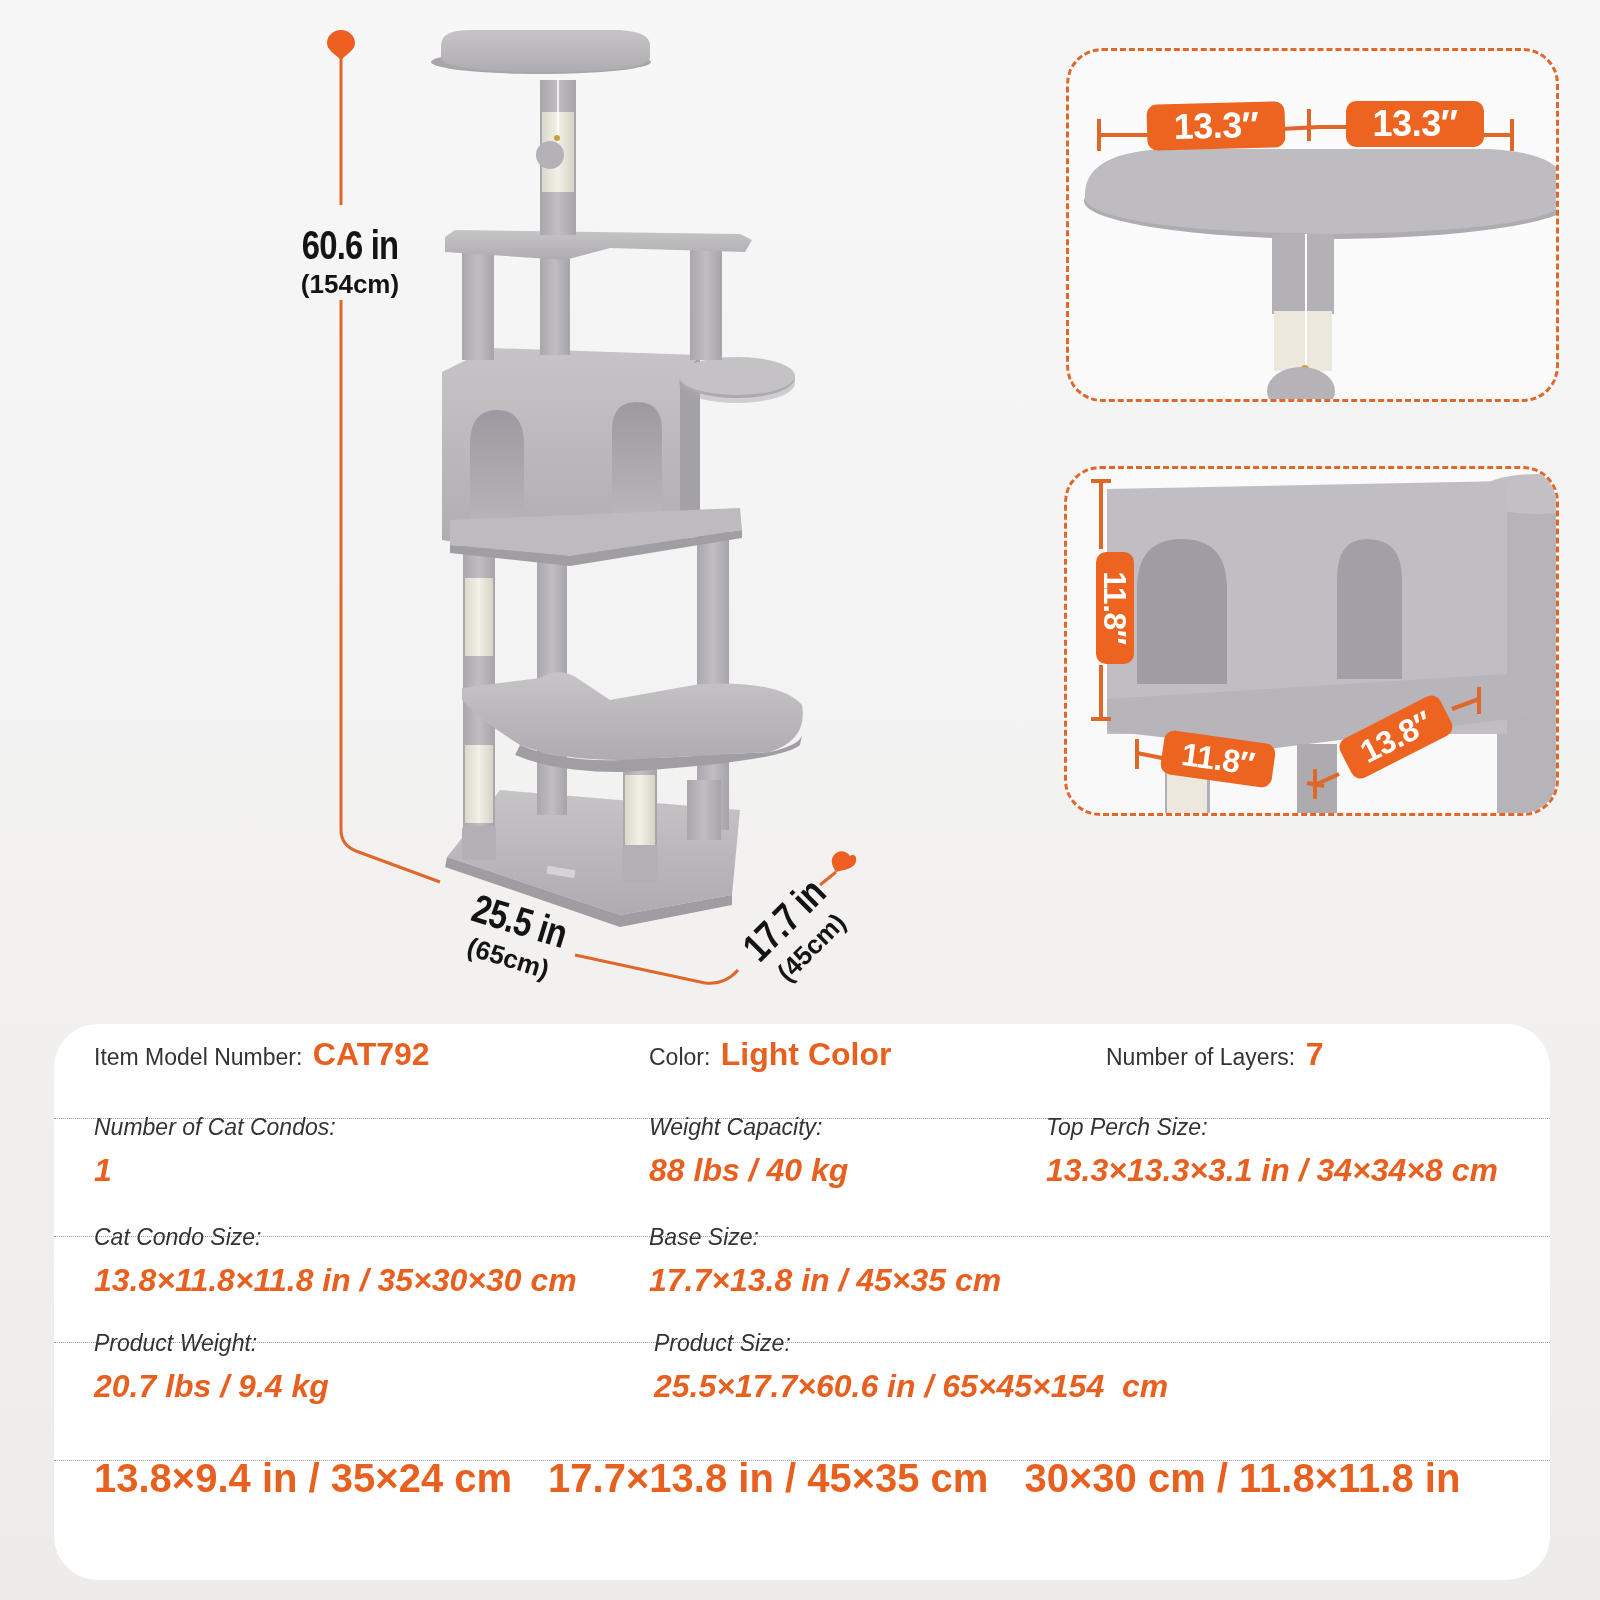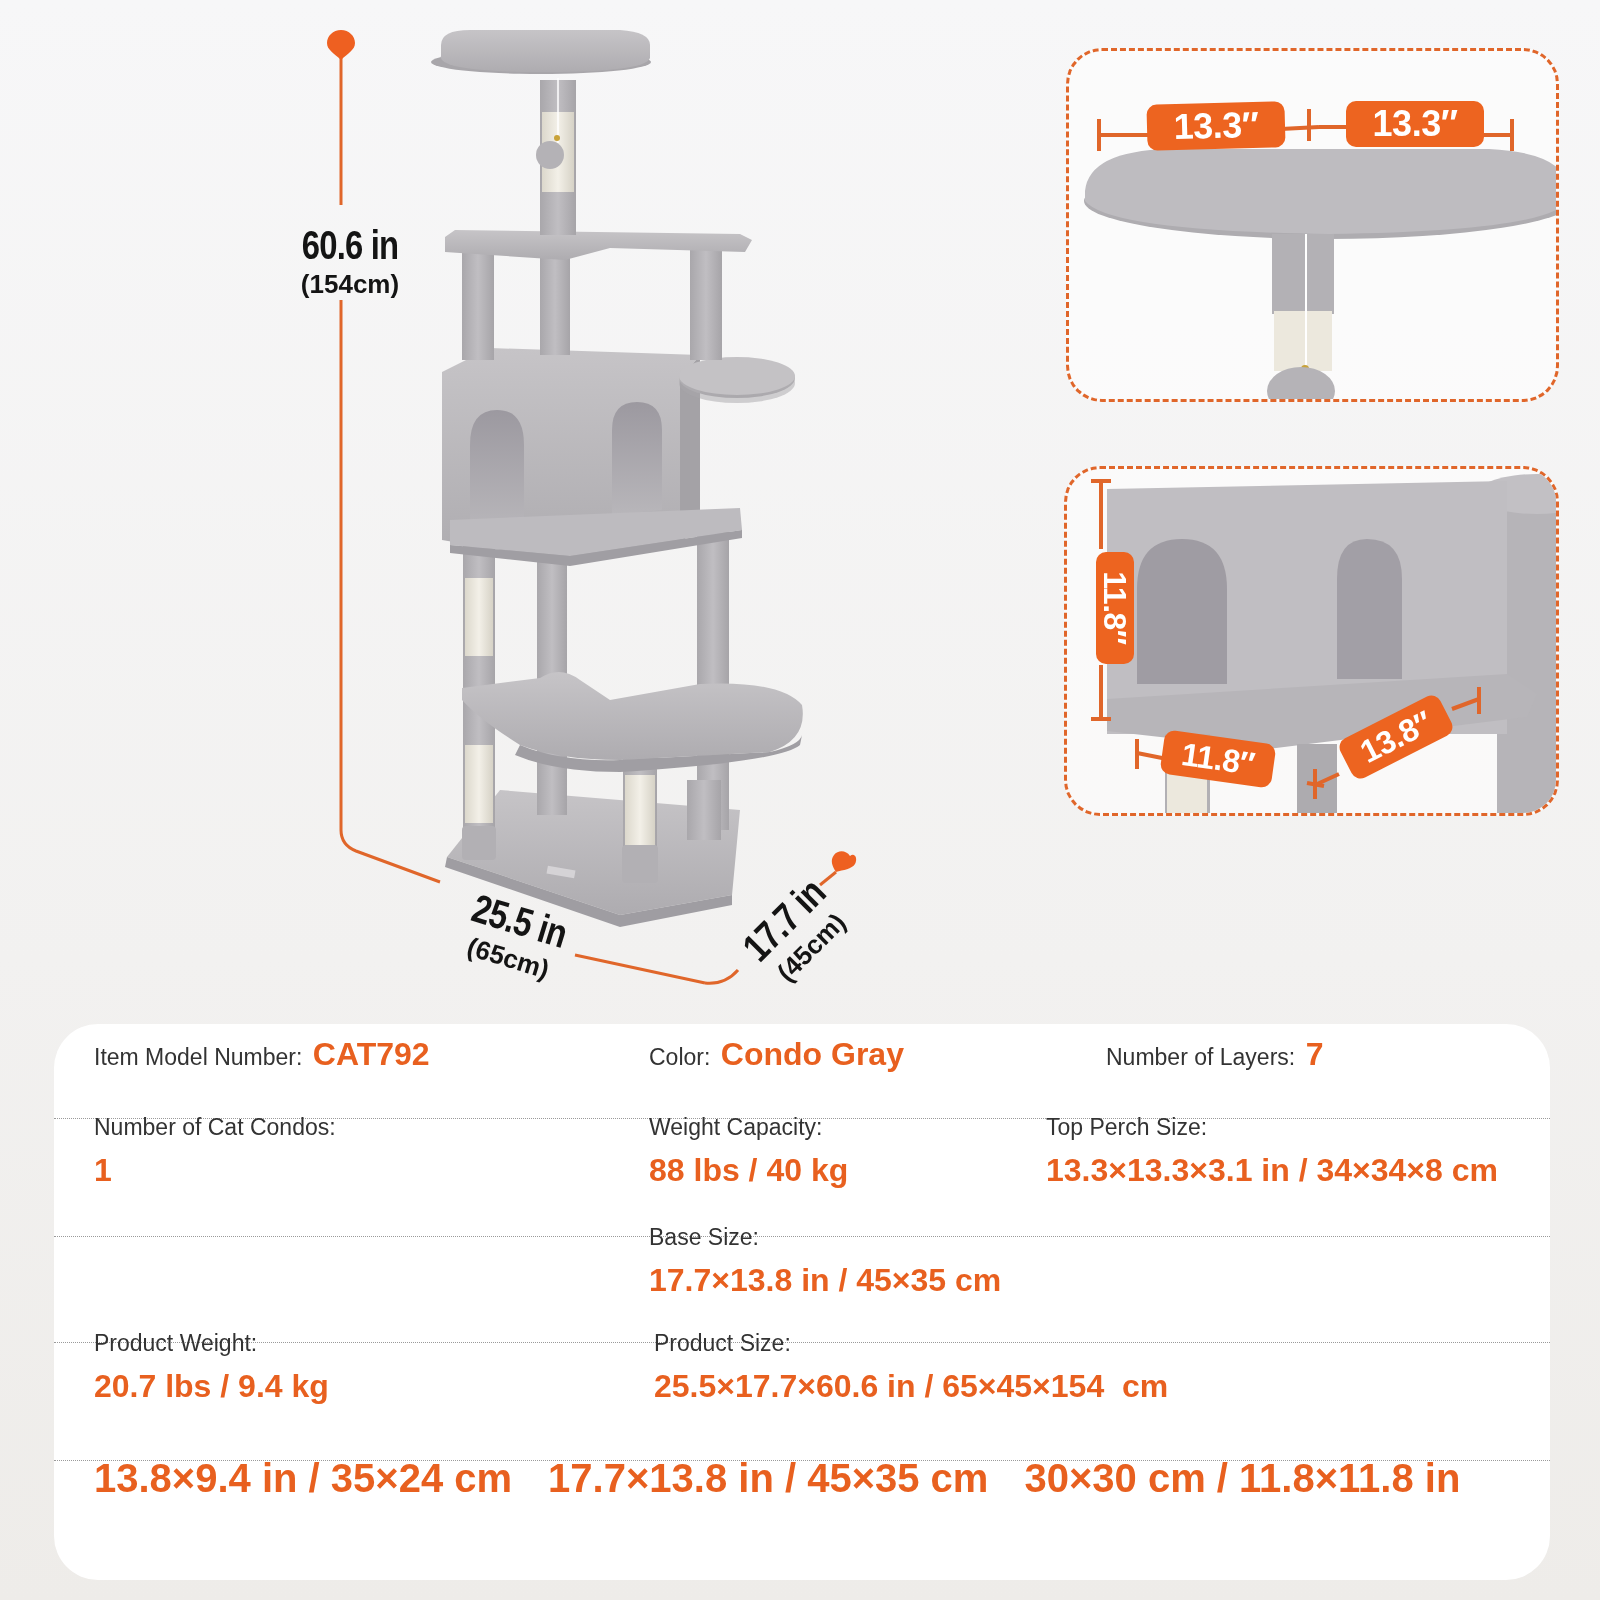--- a/index.html
+++ b/index.html
@@ -46,21 +46,21 @@
     .specs {
       position: absolute;
       left: 54px; top: 1024px; width: 1496px; height: 556px;
       background: #ffffff;
       border-radius: 44px;
     }
     .divider { position: absolute; left: 0; width: 100%; height: 0; border-top: 1.5px dotted #9a9a9a; }
     .cell { position: absolute; }
     .lbl { color: #333; font-size: 23px; line-height: 1.15; display: inline; }
     .val { color: #e8601f; font-size: 32px; font-weight: 700; line-height: 1.15; display: inline; }
-    .block .lbl, .block .val { display: block; }
+    .block .lbl, .block .val { display: block; font-style: italic; }
     .block .val { margin-top: 12px; }
     .inline .val { margin-left: 6px; }
     .plat-vals { display: flex; gap: 36px; margin-top: 12px; }
     .plat-vals span { color: #e8601f; font-size: 40px; font-weight: 700; }
   </style>
 </head>
 <body>
 
 <div class="stage">
 
@@ -241,21 +241,21 @@
   </div>
 
   <div class="specs">
 
     <div class="cell inline" style="left:40px; top:12px;">
       <span class="lbl">Item Model Number:</span>
       <span class="val">CAT792</span>
     </div>
     <div class="cell inline" style="left:595px; top:12px;">
       <span class="lbl">Color:</span>
-      <span class="val">Condo Gray</span>
+      <span class="val">Light Color</span>
     </div>
     <div class="cell inline" style="left:1052px; top:12px;">
       <span class="lbl">Number of Layers:</span>
       <span class="val">7</span>
     </div>
     <div class="divider" style="top:94px;"></div>
 
     <div class="cell block" style="left:40px; top:90px;">
       <span class="lbl">Number of Cat Condos:</span>
       <span class="val">1</span>
@@ -263,20 +263,24 @@
     <div class="cell block" style="left:595px; top:90px;">
       <span class="lbl">Weight Capacity:</span>
       <span class="val">88 lbs / 40 kg</span>
     </div>
     <div class="cell block" style="left:992px; top:90px;">
       <span class="lbl">Top Perch Size:</span>
       <span class="val">13.3×13.3×3.1 in / 34×34×8 cm</span>
     </div>
     <div class="divider" style="top:212px;"></div>
 
+    <div class="cell block" style="left:40px; top:200px;">
+      <span class="lbl">Cat Condo Size:</span>
+      <span class="val">13.8×11.8×11.8 in / 35×30×30 cm</span>
+    </div>
     <div class="cell block" style="left:595px; top:200px;">
       <span class="lbl">Base Size:</span>
       <span class="val">17.7×13.8 in / 45×35 cm</span>
     </div>
     <div class="cell block" style="left:992px; top:200px;">
     </div>
     <div class="divider" style="top:318px;"></div>
 
     <div class="cell block" style="left:40px; top:306px;">
       <span class="lbl">Product Weight:</span>

